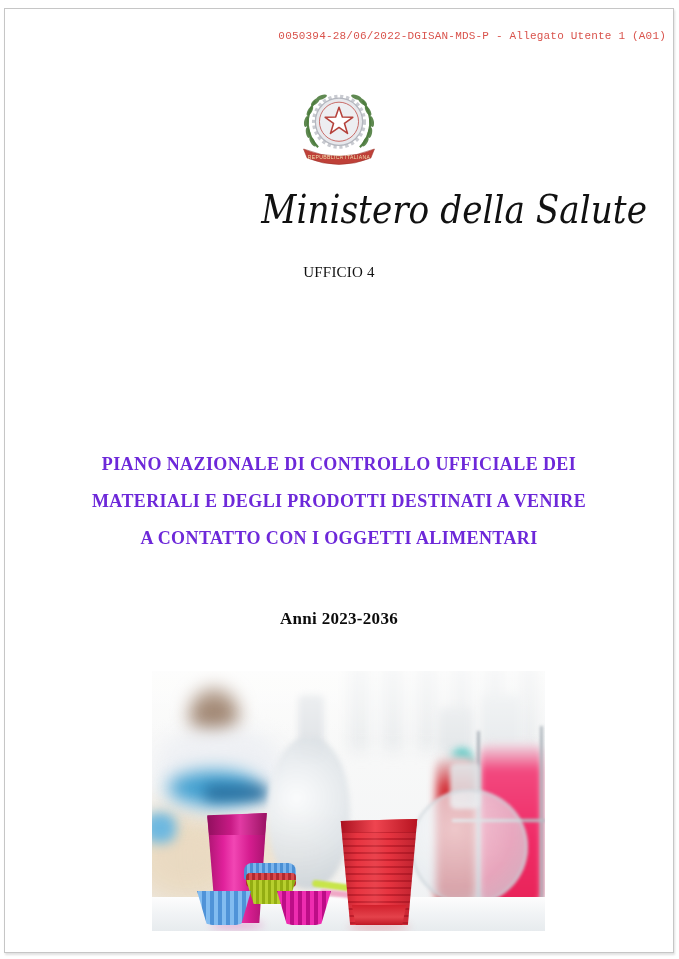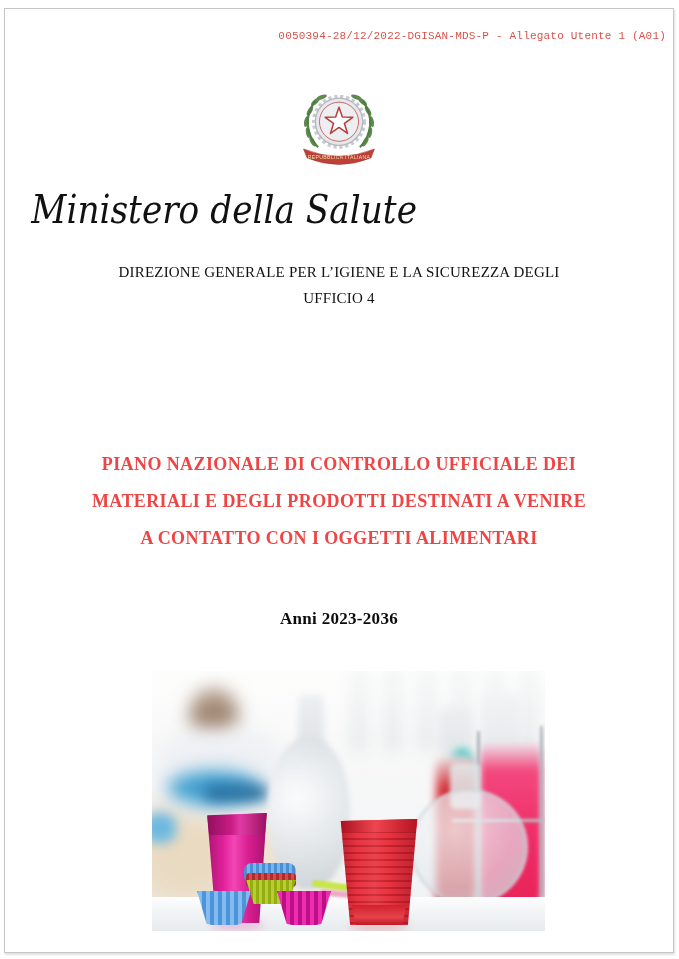--- a/index.html
+++ b/index.html
@@ -9,31 +9,31 @@
          border:1px solid #c6c6c6;box-shadow:1px 2px 2px rgba(0,0,0,.12);}
 
   
   .protocol{position:absolute;top:21px;right:7px;font-family:"Liberation Mono","DejaVu Sans Mono",monospace;
             font-size:11px;letter-spacing:.2px;color:#d9534c;white-space:pre;}
 
   
   .emblem-wrap{position:absolute;top:76px;left:0;width:100%;text-align:center;}
 
   
-  .ministry-wrap{position:absolute;top:178px;left:0;width:100%;text-align:left;}
+  .ministry-wrap{position:absolute;top:178px;left:0;width:100%;text-align:right;}
   .ministry-name{display:inline-block;font-family:"DejaVu Serif",serif;font-style:italic;font-weight:400;
                  font-size:39px;color:#111;transform:scaleX(.88);transform-origin:center;letter-spacing:0;}
 
   
   .directorate{position:absolute;top:250px;left:0;width:100%;text-align:center;
                font-size:15px;line-height:26px;color:#111;letter-spacing:.2px;}
 
   
   .doc-title{position:absolute;top:437px;left:0;width:100%;text-align:center;font-weight:bold;
-             font-size:18px;line-height:37px;color:#ef4444;letter-spacing:.4px;}
+             font-size:18px;line-height:37px;color:#6d28d9;letter-spacing:.4px;}
 
   .period{position:absolute;top:600px;left:0;width:100%;text-align:center;font-weight:bold;
           font-size:17px;color:#0c0c0c;letter-spacing:.3px;}
 
   
   .photo{position:absolute;left:147px;top:662px;width:393px;height:260px;overflow:hidden;
          background:linear-gradient(#fbfbfa 0%,#f4f5f6 70%,#eef0f2 100%);}
   .photo *{position:absolute;}
 
   .ph-beige1{left:-30px;top:130px;width:130px;height:110px;background:#e9d8bd;border-radius:50%;filter:blur(16px);opacity:.9;}
@@ -113,21 +113,21 @@
       background:linear-gradient(#d1202c,#e4424b 60%,#c01824);}
   .ph-refl-m{left:58px;top:250px;width:54px;height:8px;background:#e03aa6;border-radius:50%;}
   .ph-refl-r{left:196px;top:252px;width:62px;height:8px;background:#e05560;border-radius:50%;}
   .ph-haze{left:0;top:0;width:393px;height:70px;background:linear-gradient(rgba(255,255,255,.55),rgba(255,255,255,0));}
 </style>
 </head>
 <body>
 
 <div class="sheet">
 
-  <div class="protocol">0050394-28/12/2022-DGISAN-MDS-P - Allegato Utente 1 (A01)</div>
+  <div class="protocol">0050394-28/06/2022-DGISAN-MDS-P - Allegato Utente 1 (A01)</div>
 
   <div class="emblem-wrap">
     <svg width="100" height="88" viewBox="0 0 110 96">
 
       <g stroke="#4e7d3f" stroke-width="2.4" fill="none" opacity="0.95">
         <path d="M32 68 C19 55 16 34 29 17"></path>
         <path d="M78 68 C91 55 94 34 81 17"></path>
       </g>
       <g fill="#4e7d3f" opacity="0.9">
         <ellipse cx="29" cy="18" rx="6" ry="2.4" transform="rotate(-40 29 18)"></ellipse>
@@ -153,21 +153,20 @@
       <path d="M16 70 Q55 86 94 70 L90 80 Q55 94 20 80 Z" fill="#bf4038" stroke="#993029" stroke-width="0.6"></path>
       <text x="55" y="81.5" text-anchor="middle" font-size="5.6" letter-spacing="0.4" fill="#f0dfae" font-family="Liberation Sans, sans-serif">REPUBBLICA ITALIANA</text>
     </svg>
   </div>
 
   <div class="ministry-wrap">
     <span class="ministry-name">Ministero della Salute</span>
   </div>
 
   <div class="directorate">
-    <div>DIREZIONE GENERALE PER L’IGIENE E LA SICUREZZA DEGLI</div>
     <div>UFFICIO 4</div>
   </div>
 
   <div class="doc-title">
     <div>PIANO NAZIONALE DI CONTROLLO UFFICIALE DEI</div>
     <div>MATERIALI E DEGLI PRODOTTI DESTINATI A VENIRE</div>
     <div>A CONTATTO CON I OGGETTI ALIMENTARI</div>
   </div>
 
   <div class="period">Anni 2023-2036</div>

